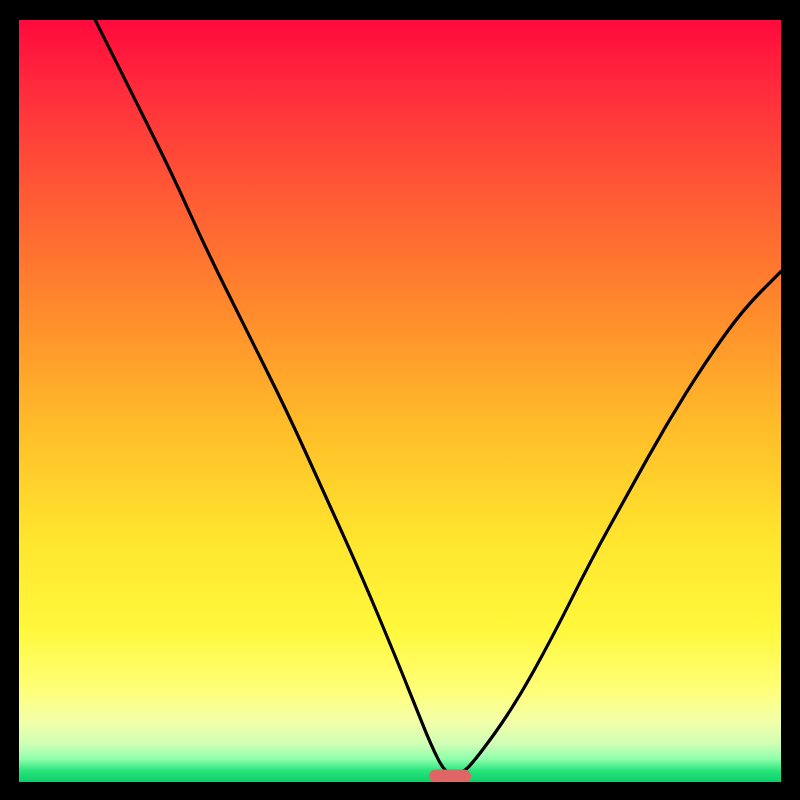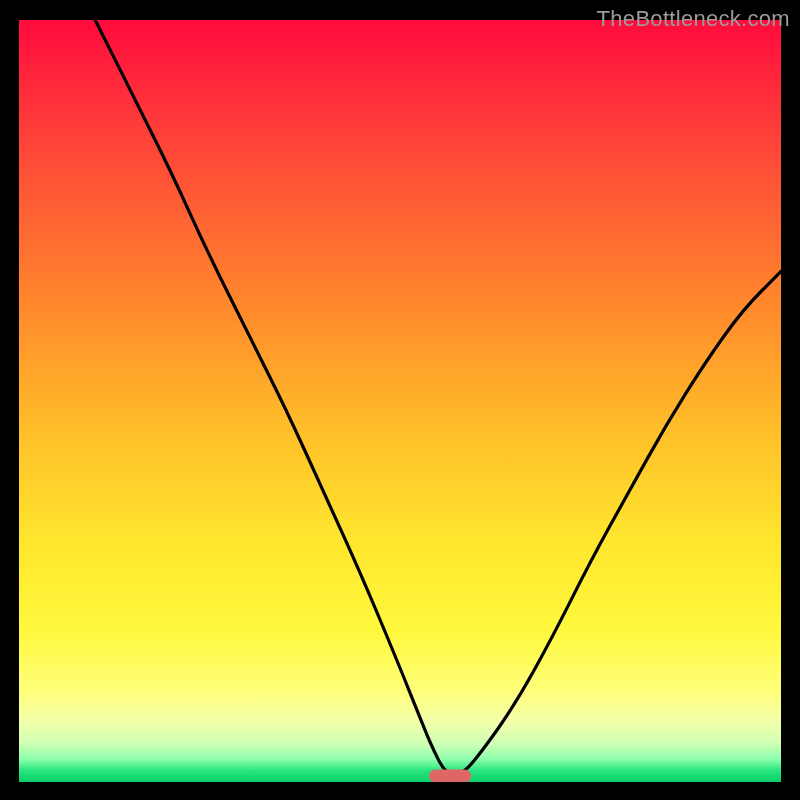--- a/index.html
+++ b/index.html
@@ -75,21 +75,20 @@
     background: #e06666;
     z-index: 3;
     transform: translate(-50%, -50%);
   }
 </style>
 </head>
 <body>
 
 <div class="frame">
 
-  <div class="watermark">TheBottleneck.com</div>
 
   <div class="plot-area">
     <div class="gradient"></div>
 
     <svg class="curve" viewBox="0 0 762 762" preserveAspectRatio="none">
       <path id="curve-path" fill="none" stroke="#000" stroke-width="3.2" stroke-linecap="round" stroke-linejoin="round" d="M 76.2 0.0 Q 76.2 0.0 95.3 38.1 Q 114.3 76.2 133.3 114.3 Q 152.4 152.4 171.4 194.3 Q 190.5 236.2 209.6 274.3 Q 228.6 312.4 247.6 350.5 Q 266.7 388.6 285.8 430.5 Q 304.8 472.4 323.9 514.4 Q 342.9 556.3 362.0 602.0 Q 381.0 647.7 388.6 666.8 Q 396.2 685.8 403.9 704.8 Q 411.5 723.9 419.1 739.1 Q 426.7 754.4 434.3 754.4 Q 442.0 754.4 449.6 746.8 Q 457.2 739.1 476.3 712.5 Q 495.3 685.8 514.4 651.5 Q 533.4 617.2 552.5 579.1 Q 571.5 541.0 590.5 506.7 Q 609.6 472.4 628.6 438.1 Q 647.7 403.9 666.8 373.4 Q 685.8 342.9 704.9 316.2 Q 723.9 289.6 743.0 270.5 T 762.0 251.5"></path>
     </svg>
 
     <div id="min-marker" class="marker" style="left: 430.53px; top: 755.904px;"></div>
   </div>

